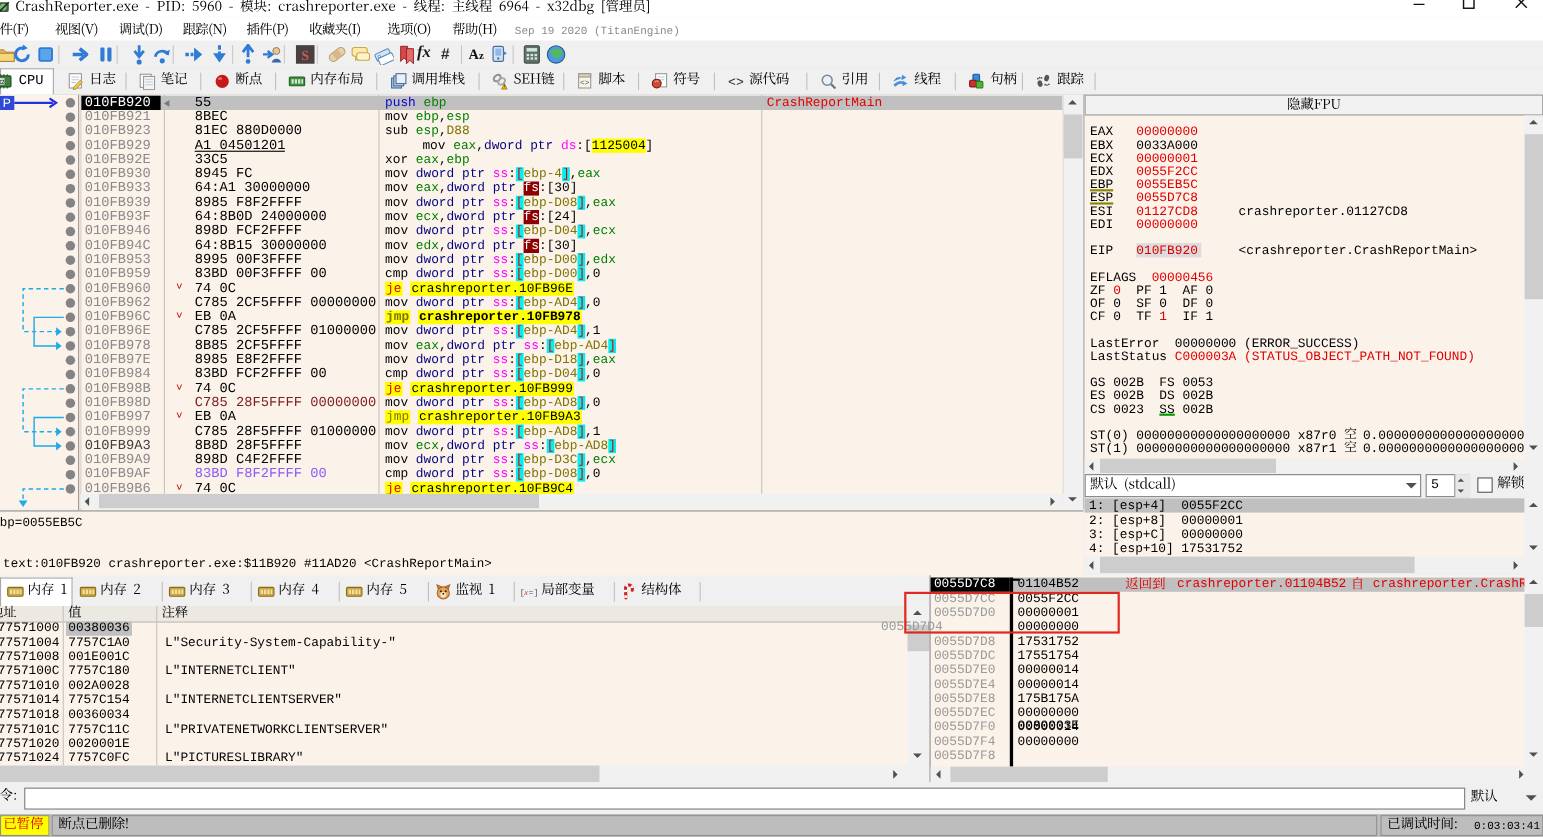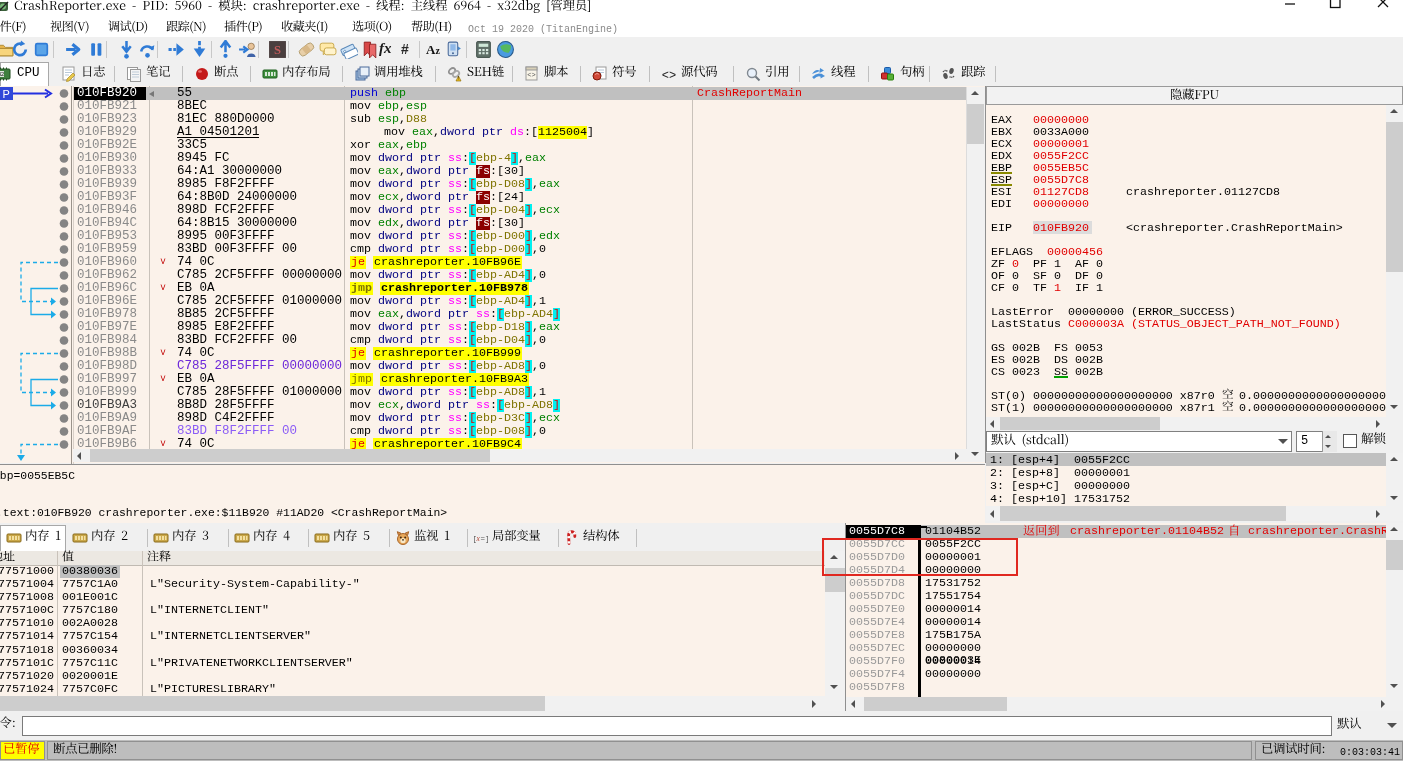--- a/index.html
+++ b/index.html
@@ -163,21 +163,21 @@
   </svg>
 <svg style="position:absolute;left:411.0px;top:21.0px;overflow:visible" width="43" height="16">
     <g fill="#000" transform="translate(0,9.76) scale(0.012200)">
       <use href="#u5E2E" x="0.0"></use>
       <use href="#u52A9" x="950.8"></use>
       <use href="#u0028" x="1901.6"></use>
       <use href="#u0048" x="2216.5"></use>
       <use href="#u0029" x="3020.3"></use>
     </g>
   </svg>
-<div class="ab m" style="left:468px;top:23px;color:#8a8a8a;font-size:10px;letter-spacing:0px">Oct 19 2020 (TitanEngine)</div>
+<div class="ab m" style="left:468px;top:23px;color:#8a8a8a;font-size:10px;letter-spacing:0px">Sep 19 2020 (TitanEngine)</div>
 <div class="ab" style="left:0;top:37px;width:1403px;height:25px;background:#f0f0f0;border-bottom:1px solid #d8d8d8"></div>
 <svg class="ab" style="left:-4px;top:40px" width="19" height="19" viewBox="0 0 18 18">
     <path d="M2 5 h5 l2 2 h7 v8 h-14 z" fill="#e8b64c" stroke="#a5812c" stroke-width="0.8"></path>
     <path d="M2 8 h14 v7 h-14 z" fill="#f7d57c" stroke="#a5812c" stroke-width="0.8"></path>
   </svg>
 <svg class="ab" style="left:11px;top:40px" width="19" height="19" viewBox="0 0 18 18">
     <path d="M14 9 a5.5 5.5 0 1 1 -3 -5" fill="none" stroke="#2f7bd6" stroke-width="2.6"></path>
     <path d="M9.5 0.5 l4 3.2 -5 2 z" fill="#2f7bd6"></path>
   </svg>
 <svg class="ab" style="left:32px;top:40px" width="19" height="19" viewBox="0 0 18 18">
@@ -530,21 +530,21 @@
 <div class="ab m" style="left:177px;top:321px;color:#000;height:13px;overflow:hidden;"><span style="">8985 E8F2FFFF</span></div>
 <div class="ab mi" style="left:350px;top:321px;color:#000;height:13px;overflow:hidden;">mov <span class="nv">dword ptr</span> <span class="mg">ss</span>:<span style="background:#00f0f0;color:#e00000">[</span><span style="color:#7f7300">ebp-D18</span><span style="background:#00f0f0;color:#e00000">]</span>,<span class="g">eax</span></div>
 <div class="ab m" style="left:77px;top:334px;color:#8a8a8a;height:13px;overflow:hidden;">010FB984</div>
 <div class="ab m" style="left:177px;top:334px;color:#000;height:13px;overflow:hidden;"><span style="">83BD FCF2FFFF 00</span></div>
 <div class="ab mi" style="left:350px;top:334px;color:#000;height:13px;overflow:hidden;">cmp <span class="nv">dword ptr</span> <span class="mg">ss</span>:<span style="background:#00f0f0;color:#e00000">[</span><span style="color:#7f7300">ebp-D04</span><span style="background:#00f0f0;color:#e00000">]</span>,0</div>
 <div class="ab m" style="left:77px;top:347px;color:#8a8a8a;height:13px;overflow:hidden;">010FB98B</div>
 <div class="ab m" style="left:160px;top:347px;color:#c00000;font-size:10px;height:13px;overflow:hidden;">˅</div>
 <div class="ab m" style="left:177px;top:347px;color:#000;height:13px;overflow:hidden;"><span style="">74 0C</span></div>
 <div class="ab mi" style="left:350px;top:347px;color:#000;height:13px;overflow:hidden;"><span class="yl" style="padding:0 1px;color:#e10000">je</span><span style="color:transparent">&nbsp;</span><span class="yl" style="padding:0 1px">crashreporter.10FB999</span></div>
 <div class="ab m" style="left:77px;top:360px;color:#8a8a8a;height:13px;overflow:hidden;">010FB98D</div>
-<div class="ab m" style="left:177px;top:360px;color:#6d28d9;height:13px;overflow:hidden;"><span style="">C785 28F5FFFF 00000000</span></div>
+<div class="ab m" style="left:177px;top:360px;color:#7f1d1d;height:13px;overflow:hidden;"><span style="">C785 28F5FFFF 00000000</span></div>
 <div class="ab mi" style="left:350px;top:360px;color:#000;height:13px;overflow:hidden;">mov <span class="nv">dword ptr</span> <span class="mg">ss</span>:<span style="background:#00f0f0;color:#e00000">[</span><span style="color:#7f7300">ebp-AD8</span><span style="background:#00f0f0;color:#e00000">]</span>,0</div>
 <div class="ab m" style="left:77px;top:373px;color:#8a8a8a;height:13px;overflow:hidden;">010FB997</div>
 <div class="ab m" style="left:160px;top:373px;color:#c00000;font-size:10px;height:13px;overflow:hidden;">˅</div>
 <div class="ab m" style="left:177px;top:373px;color:#000;height:13px;overflow:hidden;"><span style="">EB 0A</span></div>
 <div class="ab mi" style="left:350px;top:373px;color:#000;height:13px;overflow:hidden;"><span class="yl" style="padding:0 1px;color:#7f7300">jmp</span><span style="color:transparent">&nbsp;</span><span class="yl" style="padding:0 1px">crashreporter.10FB9A3</span></div>
 <div class="ab m" style="left:77px;top:386px;color:#8a8a8a;height:13px;overflow:hidden;">010FB999</div>
 <div class="ab m" style="left:177px;top:386px;color:#000;height:13px;overflow:hidden;"><span style="">C785 28F5FFFF 01000000</span></div>
 <div class="ab mi" style="left:350px;top:386px;color:#000;height:13px;overflow:hidden;">mov <span class="nv">dword ptr</span> <span class="mg">ss</span>:<span style="background:#00f0f0;color:#e00000">[</span><span style="color:#7f7300">ebp-AD8</span><span style="background:#00f0f0;color:#e00000">]</span>,1</div>
 <div class="ab m" style="left:77px;top:399px;color:#404040;height:13px;overflow:hidden;">010FB9A3</div>
 <div class="ab m" style="left:177px;top:399px;color:#000;height:13px;overflow:hidden;"><span style="">8B8D 28F5FFFF</span></div>
@@ -907,21 +907,21 @@
 <div class="ab" style="left:846px;top:523px;width:557px;height:188px;background:#fbf2ea;overflow:hidden"></div>
 <div class="ab" style="left:845px;top:523px;width:1px;height:188px;background:#8f8f8f"></div>
 <div class="ab" style="left:918px;top:525px;width:468px;height:13px;background:#c0c0c0"></div>
 <div class="ab" style="left:846px;top:525px;width:72px;height:13px;background:#000"></div>
 <div class="ab m2" style="left:849px;top:525px;color:#fff">0055D7C8</div>
 <div class="ab m2" style="left:925px;top:525px">01104B52</div>
 <div class="ab m2" style="left:849px;top:538px;color:#9a9a9a">0055D7CC</div>
 <div class="ab m2" style="left:925px;top:538px">0055F2CC</div>
 <div class="ab m2" style="left:849px;top:551px;color:#9a9a9a">0055D7D0</div>
 <div class="ab m2" style="left:925px;top:551px">00000001</div>
-<div class="ab m2" style="left:849px;top:564px;color:#9a9a9a">0055D7D4</div>
+<div class="ab m2" style="left:801px;top:564px;color:#9a9a9a">0055D7D4</div>
 <div class="ab m2" style="left:925px;top:564px">00000000</div>
 <div class="ab m2" style="left:849px;top:577px;color:#9a9a9a">0055D7D8</div>
 <div class="ab m2" style="left:925px;top:577px">17531752</div>
 <div class="ab m2" style="left:849px;top:590px;color:#9a9a9a">0055D7DC</div>
 <div class="ab m2" style="left:925px;top:590px">17551754</div>
 <div class="ab m2" style="left:849px;top:603px;color:#9a9a9a">0055D7E0</div>
 <div class="ab m2" style="left:925px;top:603px">00000014</div>
 <div class="ab m2" style="left:849px;top:616px;color:#9a9a9a">0055D7E4</div>
 <div class="ab m2" style="left:925px;top:616px">00000014</div>
 <div class="ab m2" style="left:849px;top:629px;color:#9a9a9a">0055D7E8</div>

